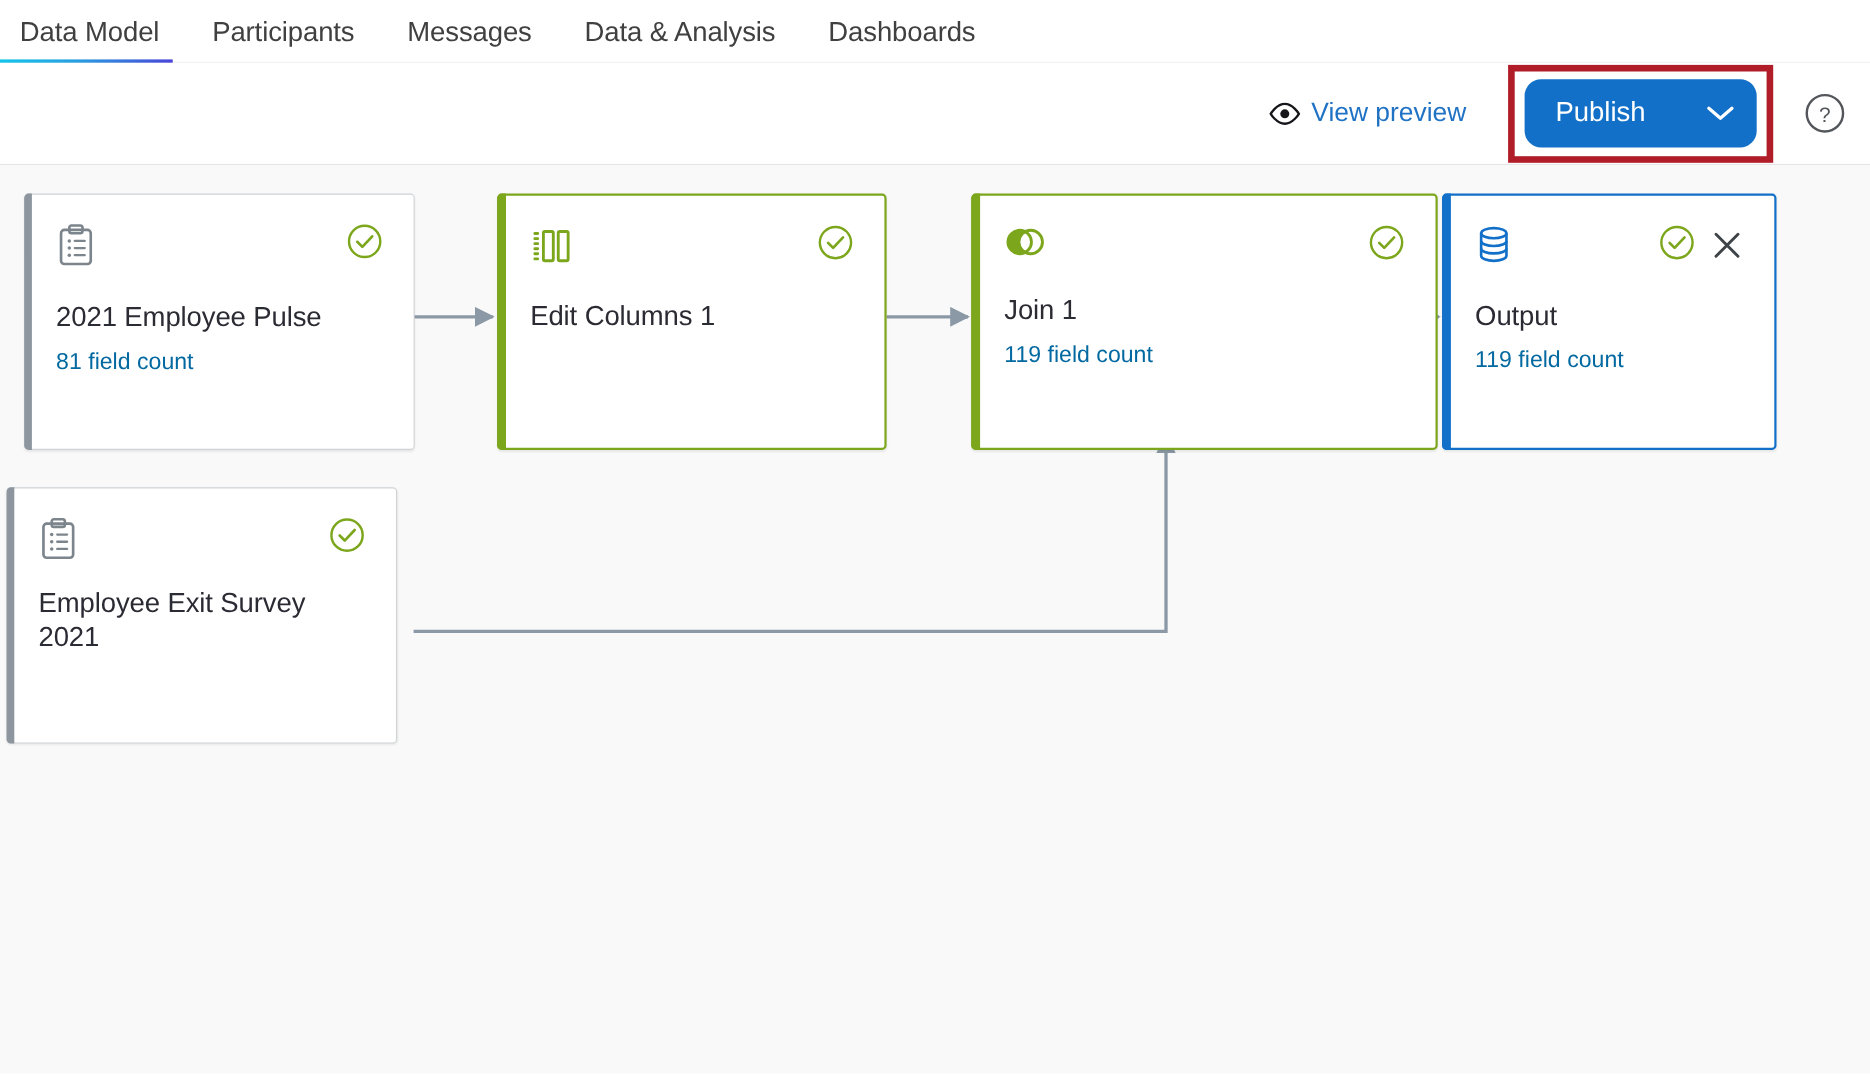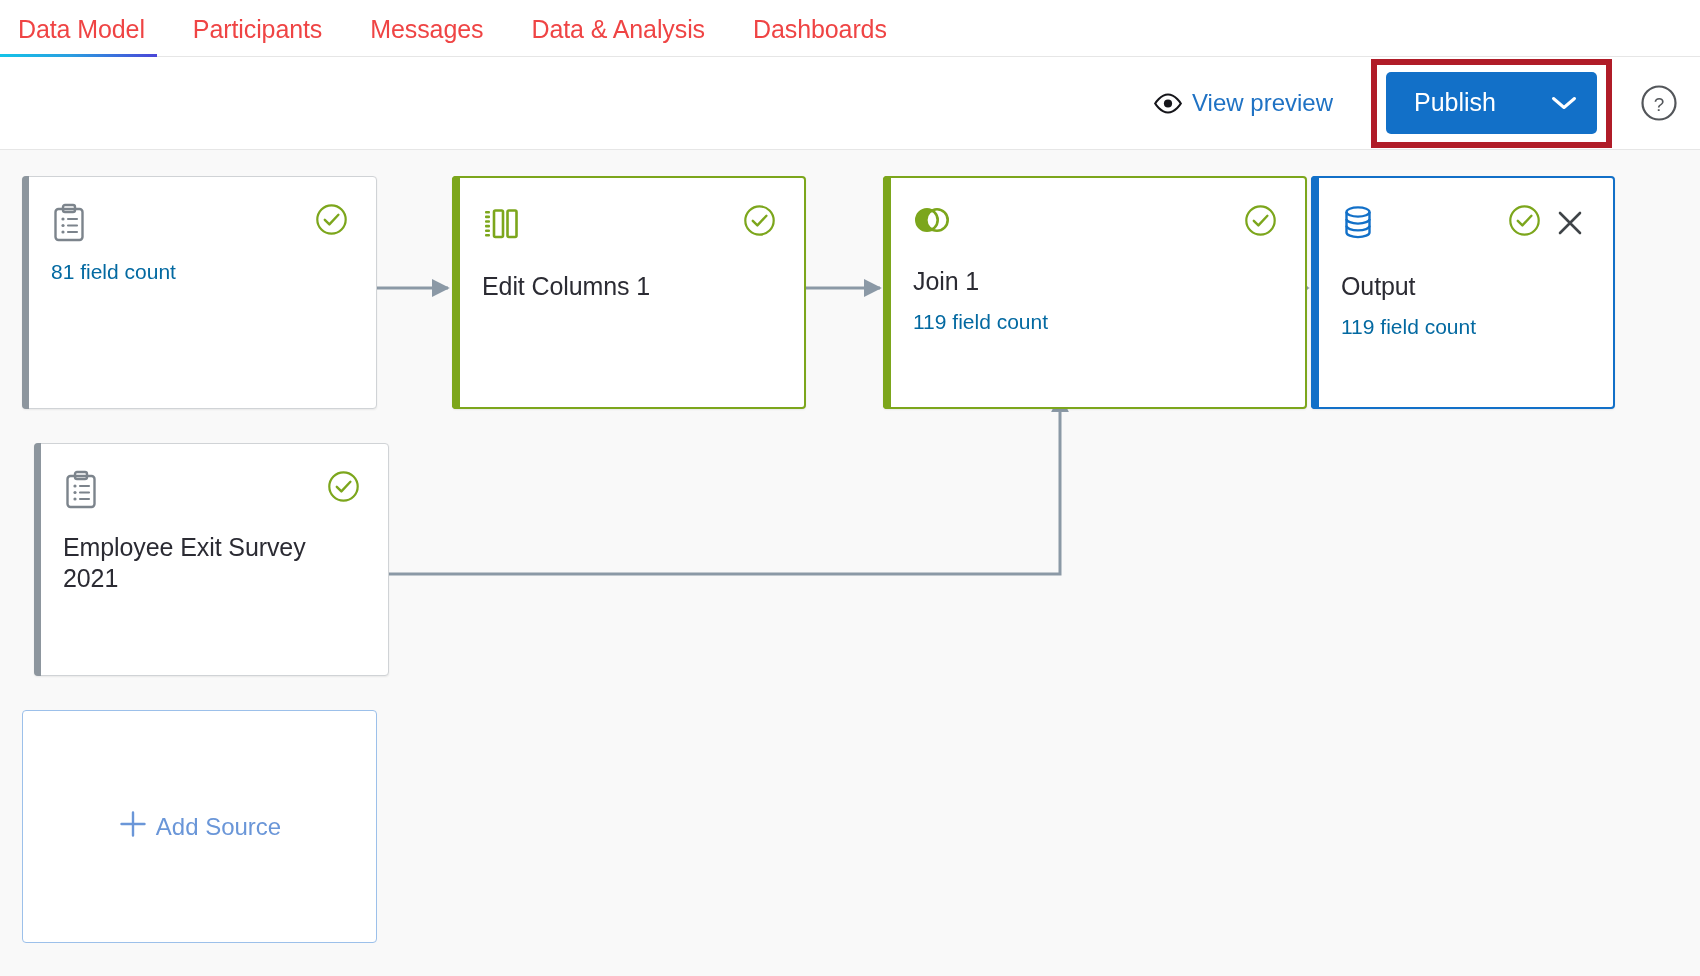--- a/index.html
+++ b/index.html
@@ -16,21 +16,21 @@
   .navbar {
     position: relative;
     height: 56px;
     background: #ffffff;
     display: flex;
     align-items: flex-end;
     padding-left: 0;
   }
   .nav-tab {
     font-size: 25px;
-    color: #ef4444;
+    color: #404040;
     padding: 0 0 12px 0;
     margin-right: 48px;
     position: relative;
     cursor: pointer;
     white-space: nowrap;
     letter-spacing: -0.1px;
   }
   .nav-tab:first-child { margin-left: 18px; }
   .nav-tab.active::after {
     content: "";
@@ -72,21 +72,21 @@
     border: 6px solid #b01c28;
     padding: 7px 9px 8px 9px;
     display: inline-flex;
     margin-right: 28px;
     background: #ffffff;
   }
   .publish-btn {
     background: #1270c8;
     color: #ffffff;
     border: none;
-    border-radius: 5px;
+    border-radius: 15px;
     font-size: 25px;
     font-family: "Liberation Sans", sans-serif;
     height: 62px;
     width: 211px;
     display: flex;
     align-items: center;
     justify-content: space-between;
     padding: 0 20px 0 28px;
     cursor: pointer;
   }
@@ -256,20 +256,21 @@
       </span>
       <span class="node-icons-right">
         <span>
           <svg width="33" height="33" viewBox="0 0 33 33">
             <circle cx="16.5" cy="16.5" r="14.2" fill="none" stroke="#7ca61c" stroke-width="2.2"></circle>
             <path d="M9.8 16.8l4.6 4.6 9-9.6" fill="none" stroke="#7ca61c" stroke-width="2.4" stroke-linecap="round" stroke-linejoin="round"></path>
           </svg>
         </span>
       </span>
     </div>
+    <div class="node-title">2021 Employee Pulse</div>
     <div class="node-sub">81 field count</div>
   </div>
 
   <div class="node green" style="left:452px; top:26px; width:354px; height:233px;">
     <div class="accent"></div>
     <div class="node-head">
       <span>
         <svg width="38" height="38" viewBox="0 0 38 38">
           <g fill="#7ca61c">
             <rect x="3" y="7" width="5" height="2.6" rx="1"></rect>
@@ -343,21 +344,21 @@
           <svg width="30" height="30" viewBox="0 0 30 30">
             <path d="M5 5 L25 25 M25 5 L5 25" stroke="#3f4448" stroke-width="2.6" stroke-linecap="round"></path>
           </svg>
         </span>
       </span>
     </div>
     <div class="node-title">Output</div>
     <div class="node-sub">119 field count</div>
   </div>
 
-  <div class="node src" style="left:34px; top:293px; width:355px; height:233px;">
+  <div class="node src" style="left:6px; top:293px; width:355px; height:233px;">
     <div class="accent"></div>
     <div class="node-head">
       <span>
         <svg width="36" height="40" viewBox="0 0 36 40">
           <rect x="4.5" y="6" width="27" height="31" rx="3" fill="none" stroke="#7c848c" stroke-width="2.4"></rect>
           <rect x="12" y="2" width="12" height="7" rx="2" fill="none" stroke="#7c848c" stroke-width="2.4"></rect>
           <circle cx="12" cy="16" r="1.6" fill="#7c848c"></circle>
           <circle cx="12" cy="22.5" r="1.6" fill="#7c848c"></circle>
           <circle cx="12" cy="29" r="1.6" fill="#7c848c"></circle>
           <line x1="17" y1="16" x2="26" y2="16" stroke="#7c848c" stroke-width="2.1" stroke-linecap="round"></line>
@@ -370,24 +371,14 @@
           <svg width="33" height="33" viewBox="0 0 33 33">
             <circle cx="16.5" cy="16.5" r="14.2" fill="none" stroke="#7ca61c" stroke-width="2.2"></circle>
             <path d="M9.8 16.8l4.6 4.6 9-9.6" fill="none" stroke="#7ca61c" stroke-width="2.4" stroke-linecap="round" stroke-linejoin="round"></path>
           </svg>
         </span>
       </span>
     </div>
     <div class="node-title" style="margin-top:18px; max-width:265px;">Employee Exit Survey 2021</div>
   </div>
 
-  <div class="node addsrc" style="left:22px; top:560px; width:355px; height:233px;">
-    <div class="add-src-inner">
-      <span>
-        <svg width="30" height="30" viewBox="0 0 30 30">
-          <path d="M15 3.5V26.5 M3.5 15H26.5" stroke="#6a96d8" stroke-width="2.4" stroke-linecap="round"></path>
-        </svg>
-      </span>
-      <span>Add Source</span>
-    </div>
-  </div>
 
 </div>
 
 </body></html>

